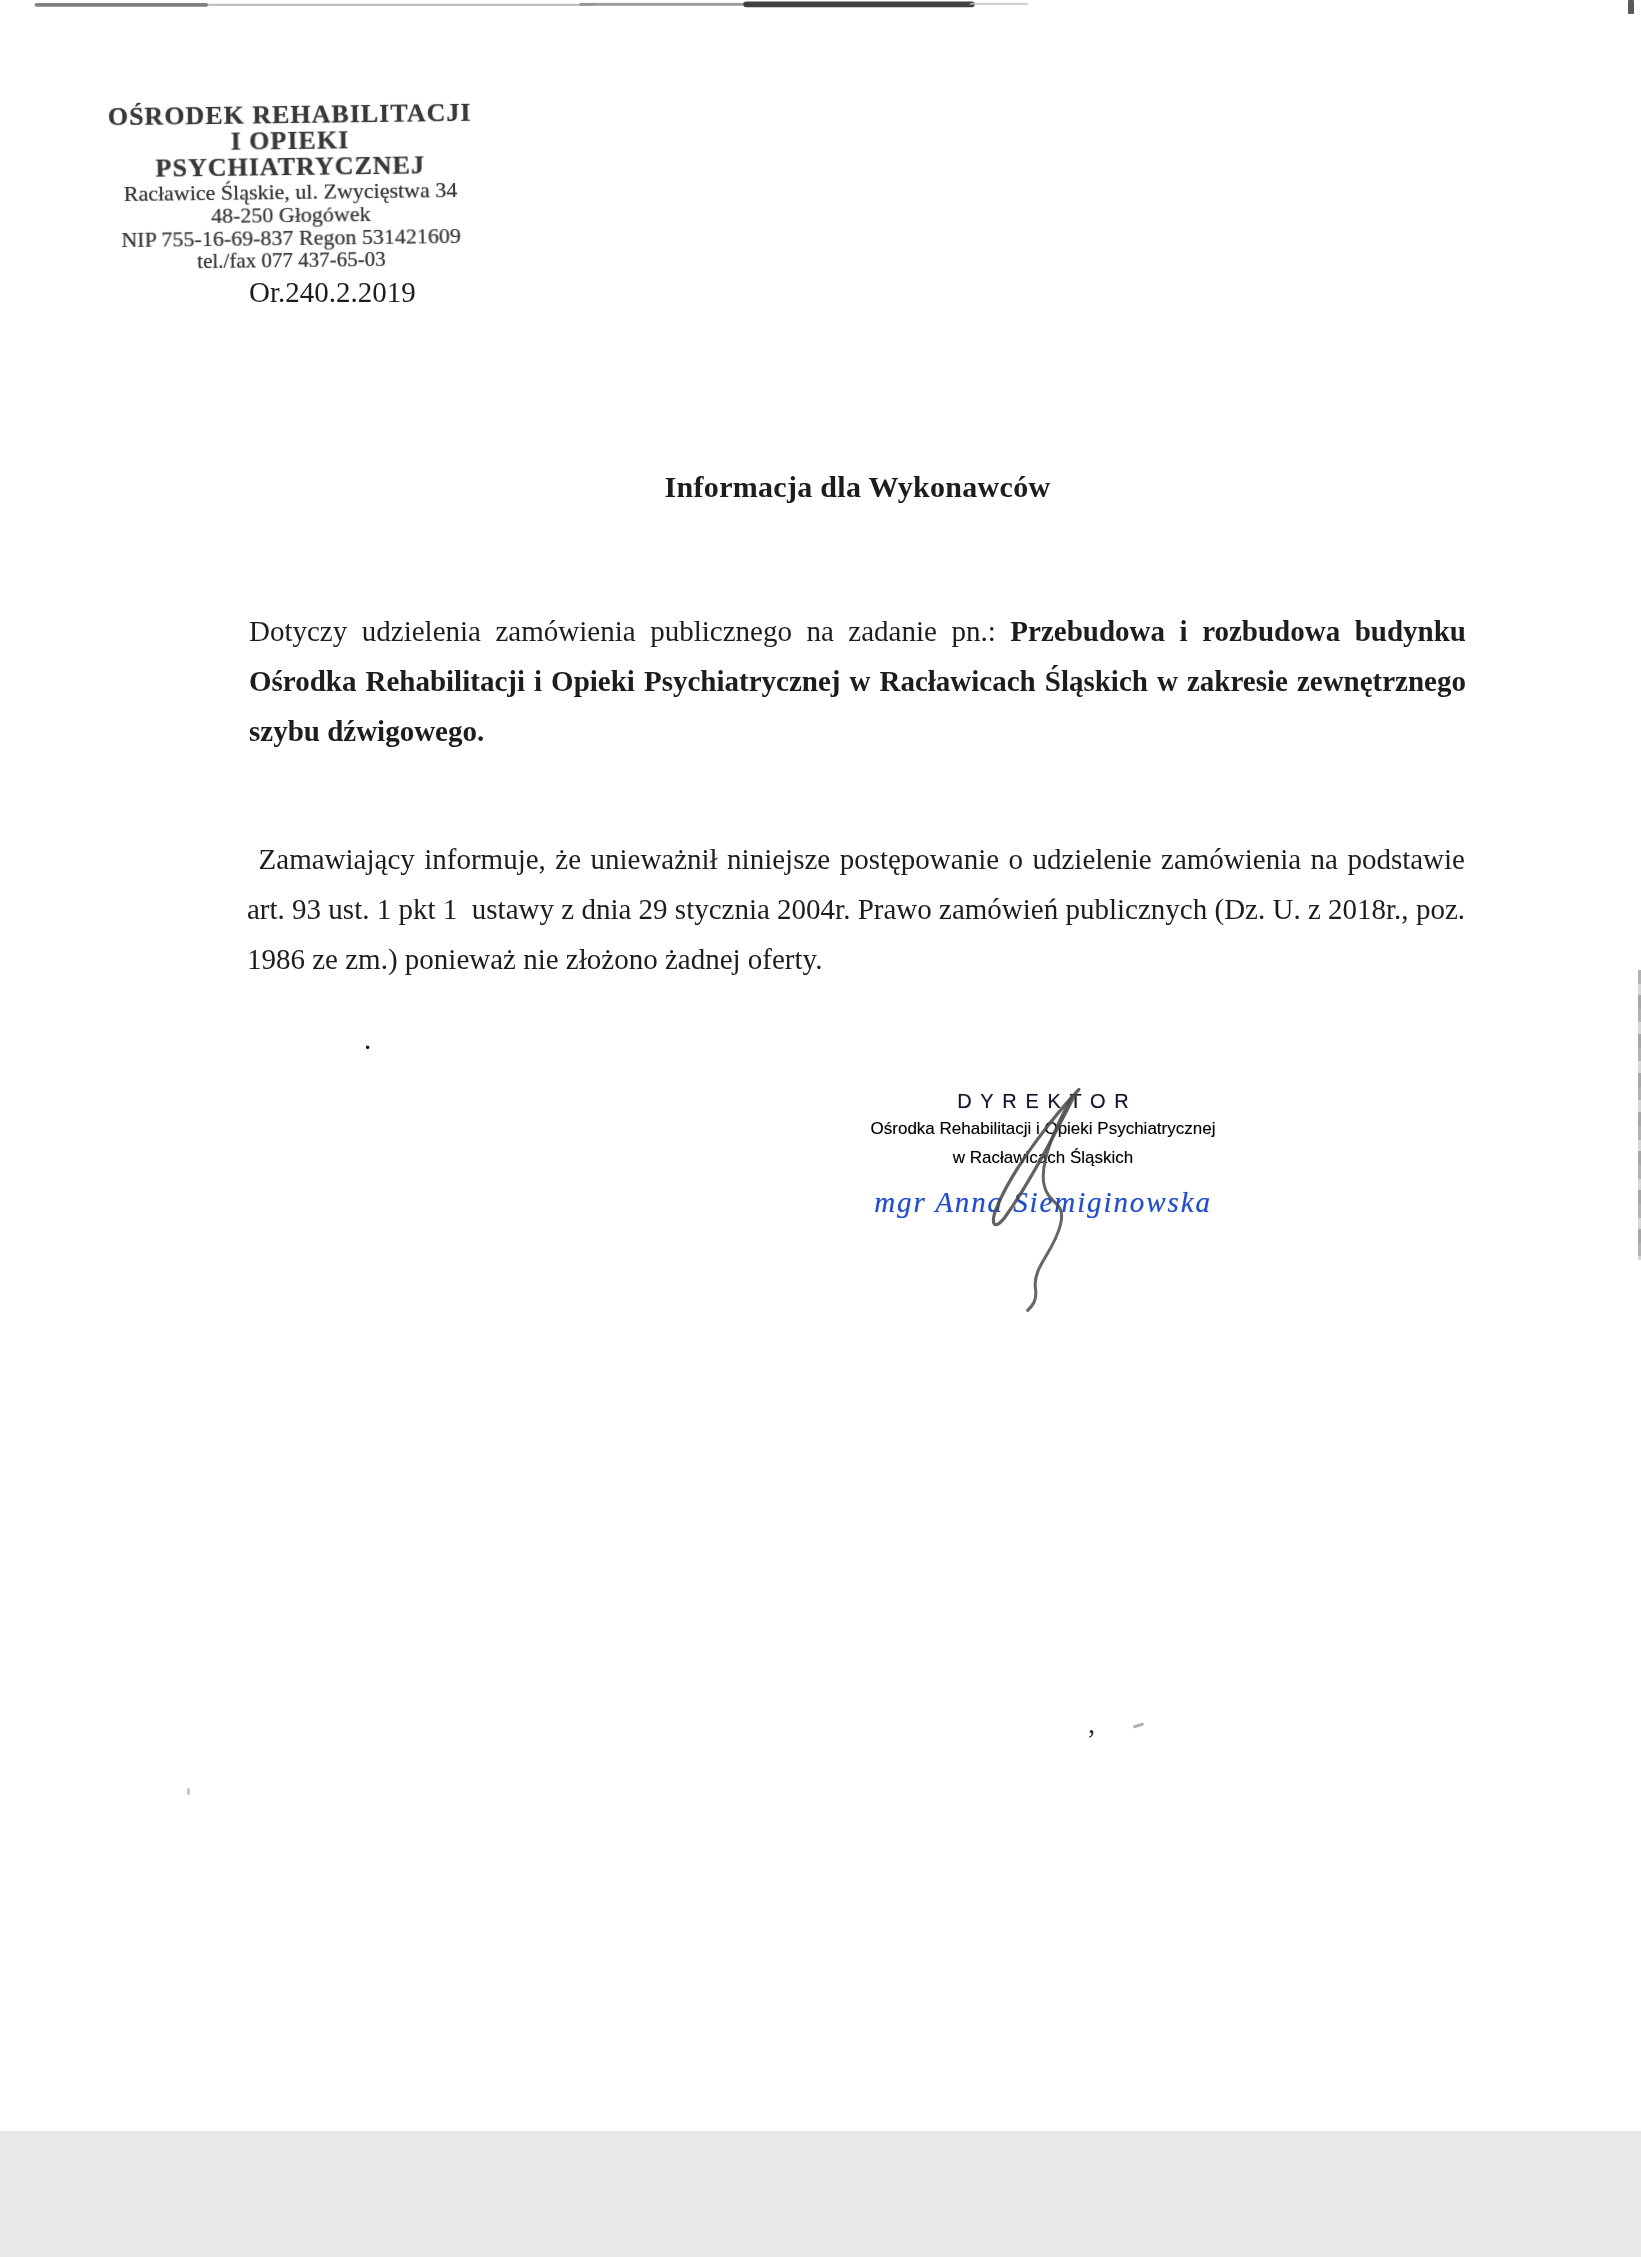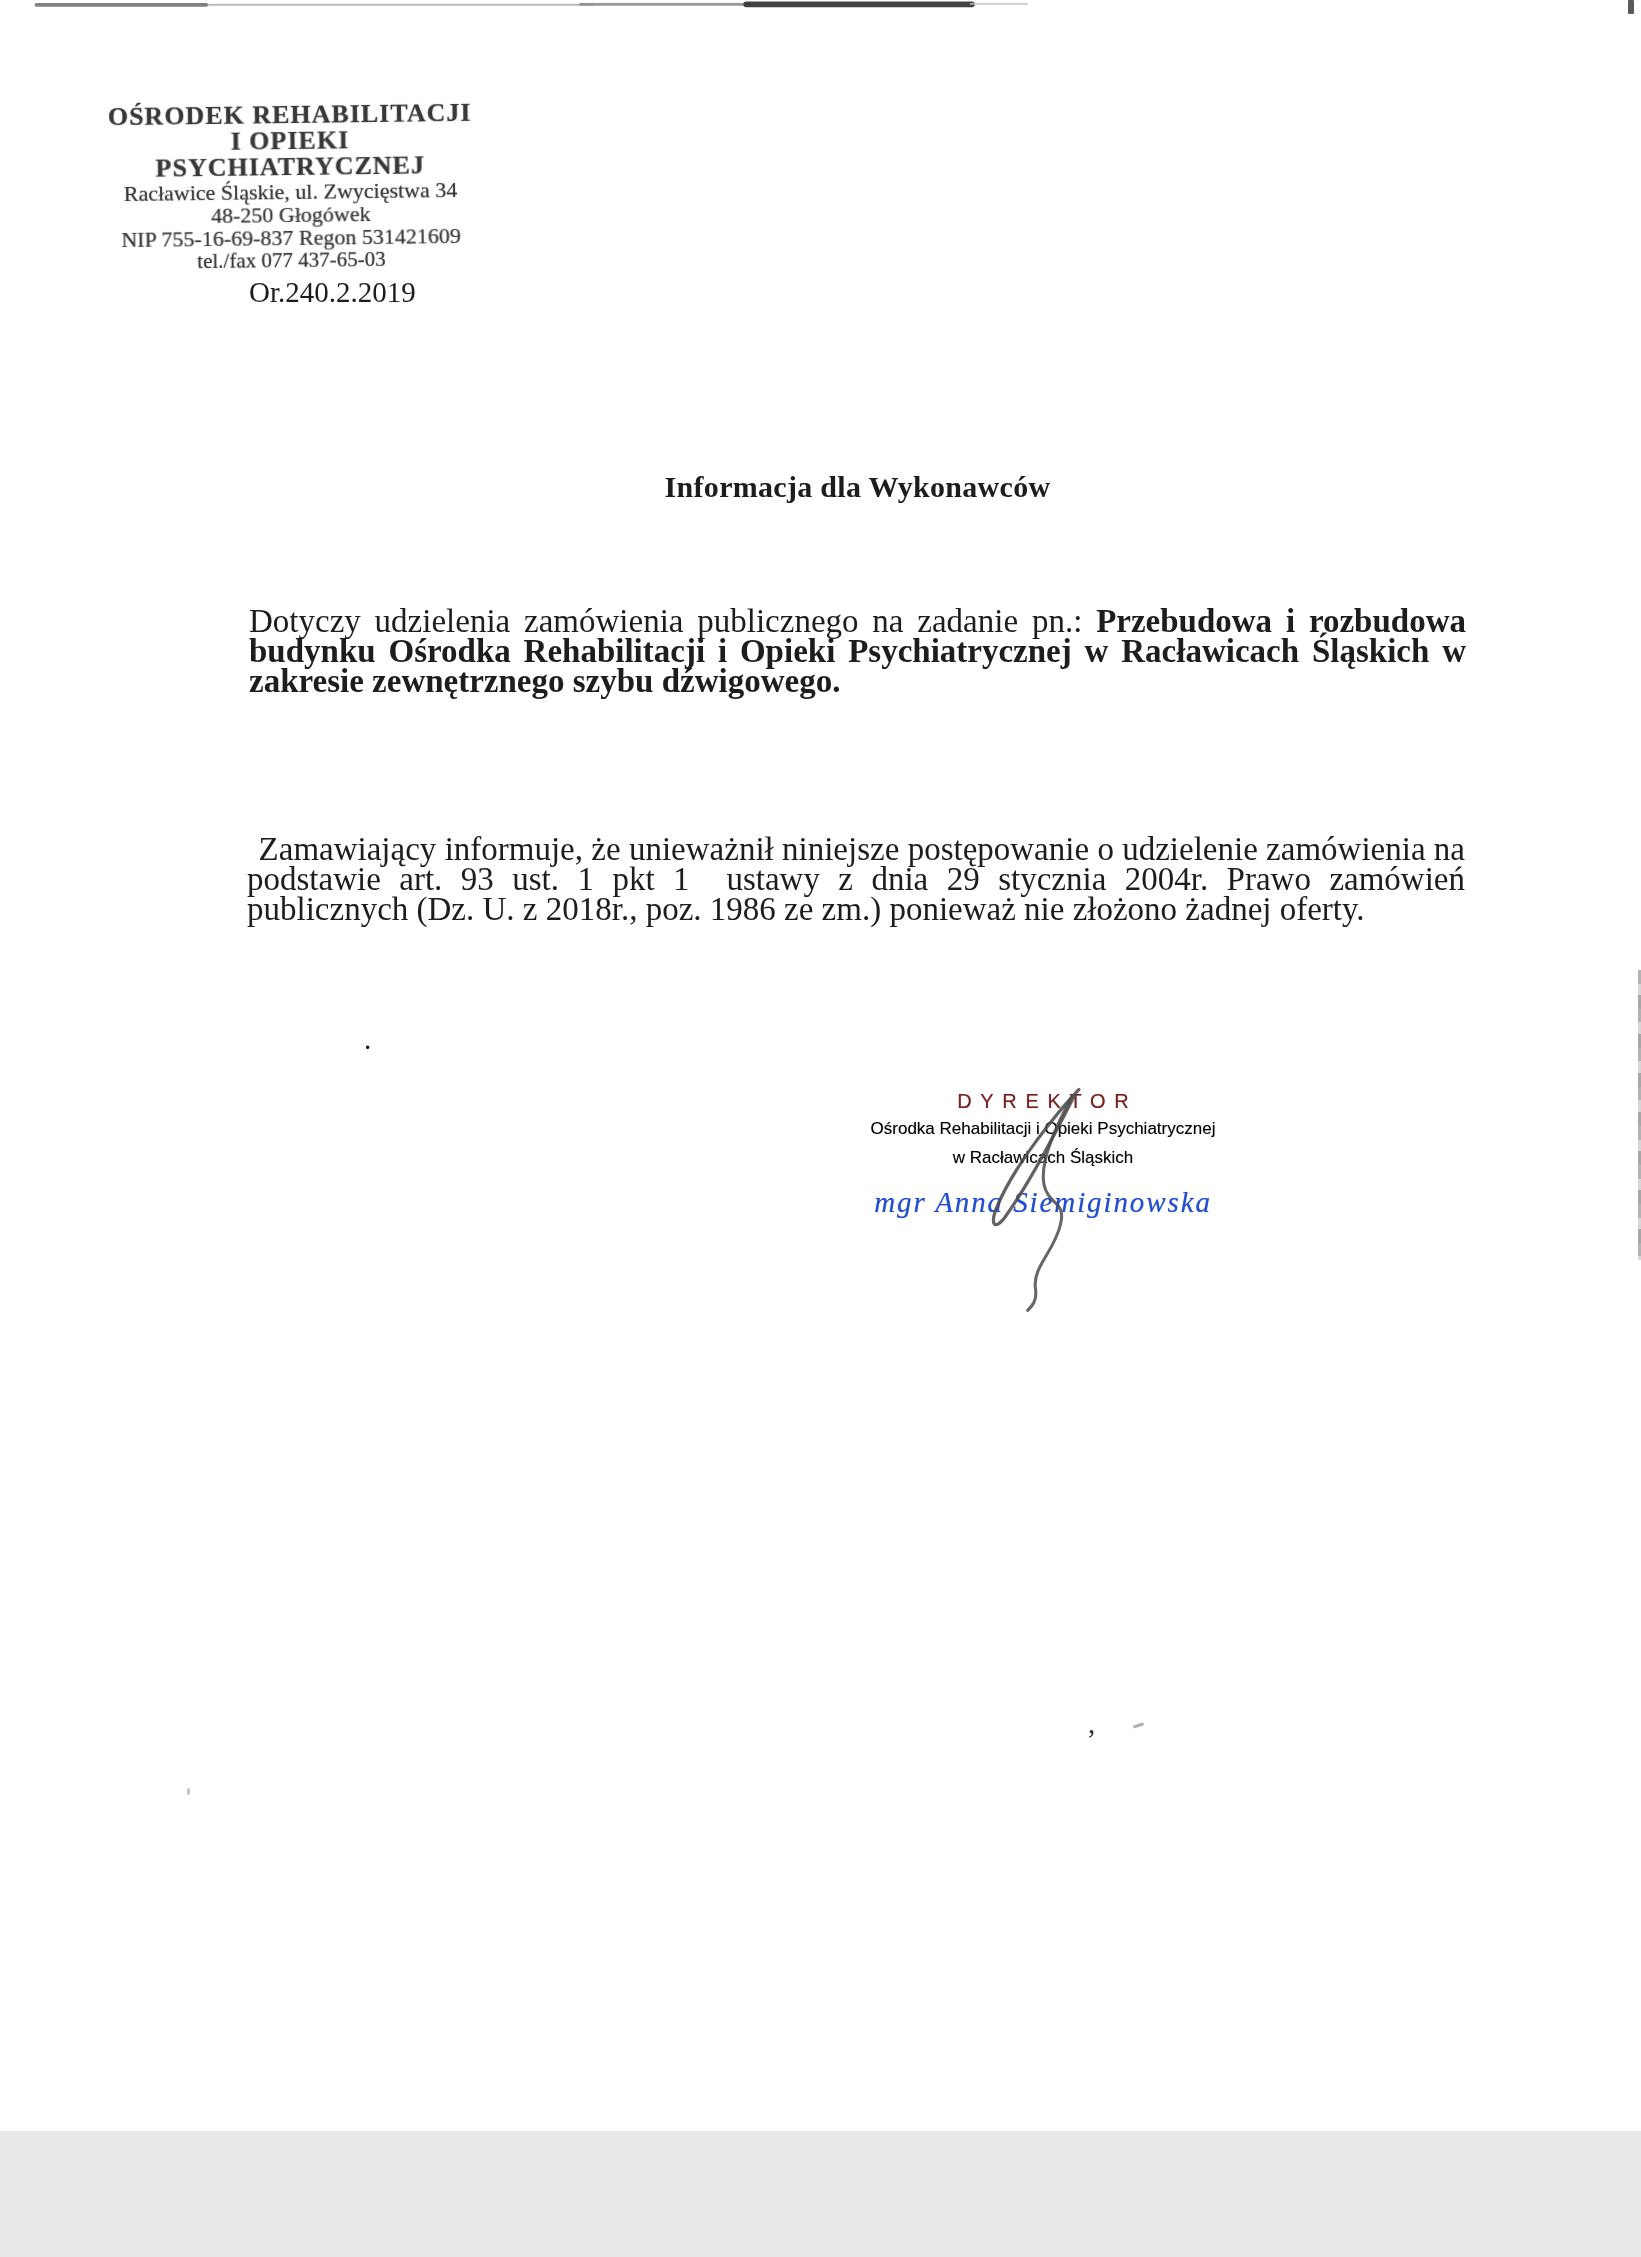--- a/index.html
+++ b/index.html
@@ -34,30 +34,30 @@
   .stamp .big{font-size:26px;line-height:26px;font-weight:700;letter-spacing:1px;}
   .stamp .mid{font-size:22px;line-height:23px;}
   .stamp .sml{font-size:21px;line-height:23px;}
 
   
   .ref-number{position:absolute;left:249px;top:276px;font-size:29px;}
   .date-line{position:absolute;left:966px;top:274px;width:469px;text-align:right;font-size:29px;}
 
   
   .doc-title{position:absolute;left:249px;top:470px;width:1217px;text-align:center;font-size:30px;font-weight:700;letter-spacing:0.3px;}
-  .para{position:absolute;left:249px;width:1217px;font-size:33px;line-height:30px;text-align:justify;}
+  .para{position:absolute;left:249px;width:1217px;font-size:29px;line-height:50px;text-align:justify;}
   .para1{top:606px;}
   .para2{top:834px;left:247px;width:1218px;text-indent:11.6px;}
   .para b{font-weight:700;}
 
   
   .sig-role{
     position:absolute;left:869px;top:1090px;width:348px;text-align:center;
     font-family:"Liberation Sans","DejaVu Sans",sans-serif;
-    font-size:20px;letter-spacing:8.7px;text-indent:8.7px;color:#7f1d1d;
+    font-size:20px;letter-spacing:8.7px;text-indent:8.7px;color:#0f172a;
     text-shadow:0 0 1px rgba(120,120,120,.8);
   }
   .sig-org1,.sig-org2{
     position:absolute;left:850px;width:386px;text-align:center;
     font-family:"Liberation Sans","DejaVu Sans",sans-serif;
     color:#000000;text-shadow:0 0 1px rgba(120,120,120,.7);
   }
   .sig-org1{top:1119px;font-size:17px;}
   .sig-org2{top:1148px;font-size:17px;}
   .sig-name{

